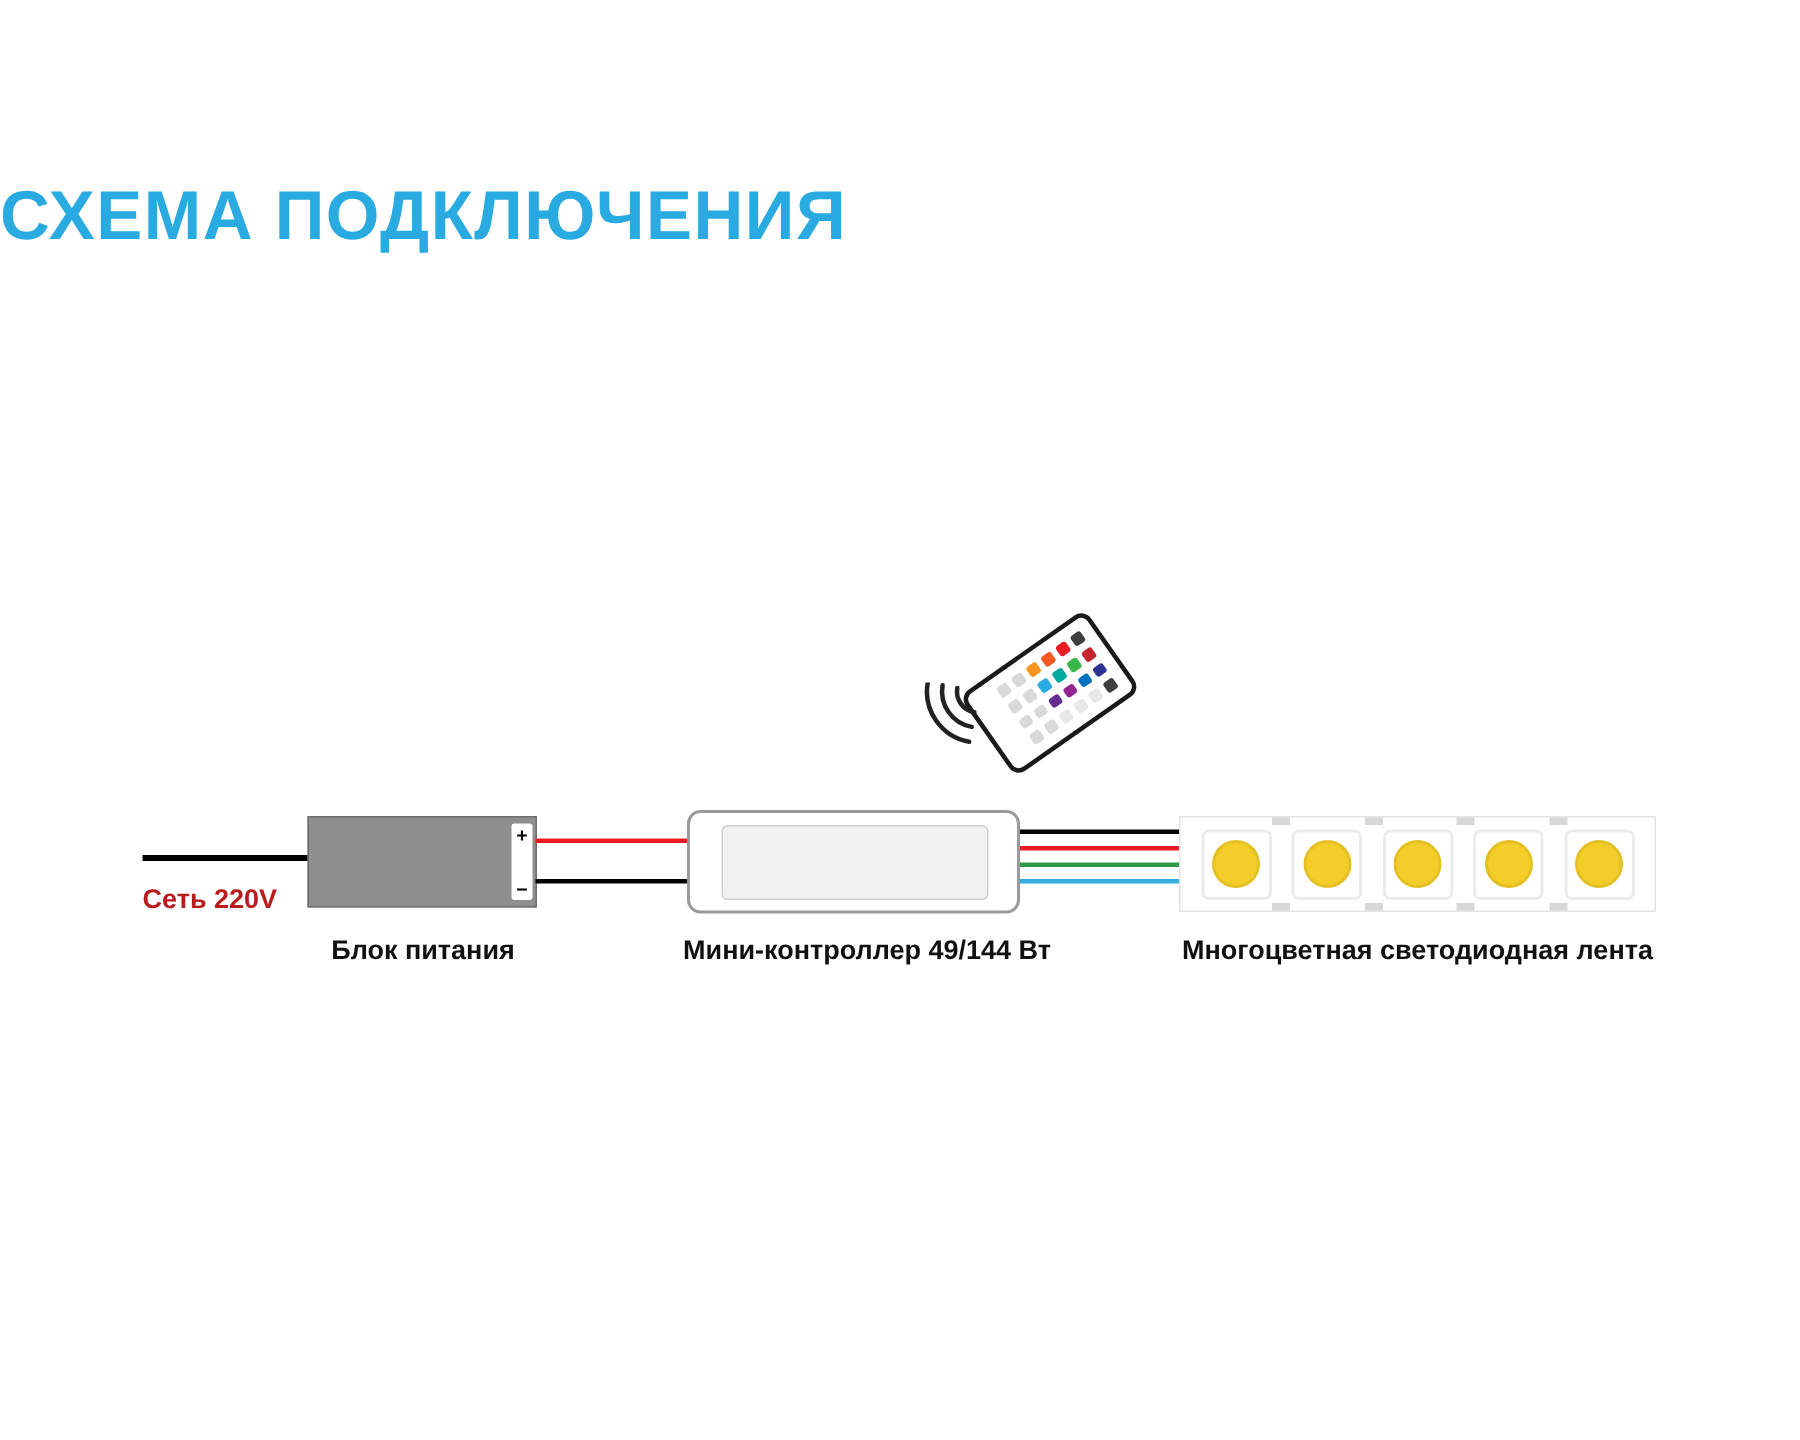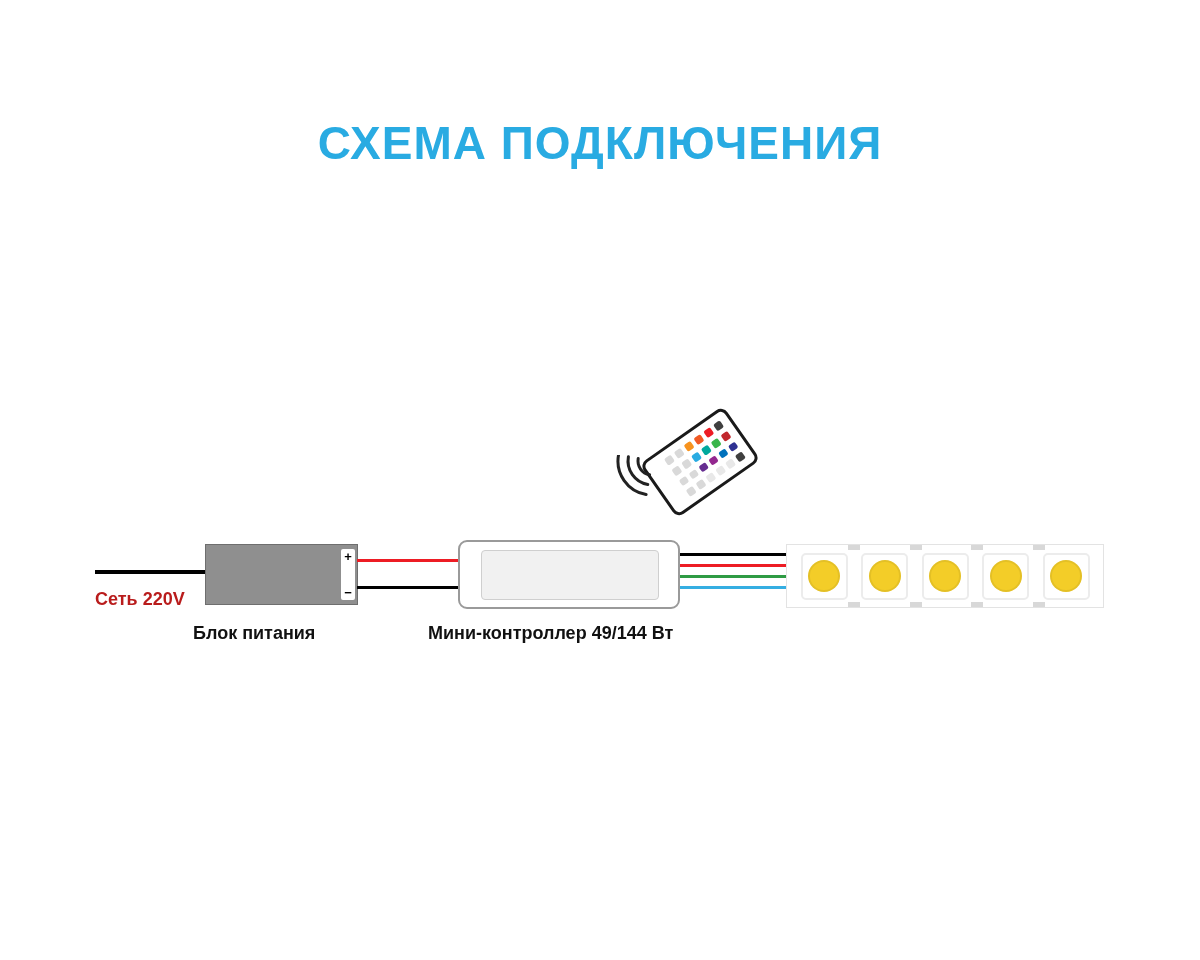--- a/index.html
+++ b/index.html
@@ -7,21 +7,21 @@
     position: relative;
     width: 1200px;
     height: 960px;
     background: #ffffff;
     font-family: "Liberation Sans", sans-serif;
     overflow: hidden;
   }
   .title {
     position: absolute;
     top: 116px; left: 0; width: 100%;
-    text-align: center;
+    text-align: left;
     font-size: 46px;
     font-weight: bold;
     letter-spacing: 1px;
   }
   .wire { position: absolute; height: 3px; }
 
   .mains-wire { left: 95px; top: 570px; width: 111px; height: 4px; }
   .mains-label {
     position: absolute; left: 95px; top: 589px;
     font-size: 18px; font-weight: bold; color: #b91c1c;
@@ -85,20 +85,21 @@
   }
   .solder-pad {
     position: absolute;
     width: 12px; height: 5px;
     background: #d8d8d8;
   }
 
   .diagram-label {
     position: absolute; top: 623px;
     font-size: 18px; font-weight: bold; color: #111;
+    text-align: center;
   }
   .label-psu { left: 193px; width: 178px; }
   .label-ctrl { left: 428px; width: 300px; }
   .label-strip { left: 770px; width: 350px; }
 
   .remote-wrap {
     position: absolute; left: 636px; top: 404px;
     width: 132px; height: 122px;
   }
   .remote {
@@ -204,14 +205,15 @@
   </div>
 
   <svg class="ir-waves" width="60" height="60" viewBox="0 0 60 60">
     <path d="M51.6,19.8 A14,14 0 0 1 40.2,3.6" fill="none" stroke="#222" stroke-width="3" stroke-linecap="round"></path>
     <path d="M49.8,29.6 A24,24 0 0 1 30.4,1.8" fill="none" stroke="#222" stroke-width="3" stroke-linecap="round"></path>
     <path d="M48.1,39.5 A34,34 0 0 1 20.5,0.1" fill="none" stroke="#222" stroke-width="3" stroke-linecap="round"></path>
   </svg>
 
   <div class="diagram-label label-psu">Блок питания</div>
   <div class="diagram-label label-ctrl">Мини-контроллер 49/144 Вт</div>
+  <div class="diagram-label label-strip">Многоцветная светодиодная лента</div>
 
 </div>
 
 </body></html>

